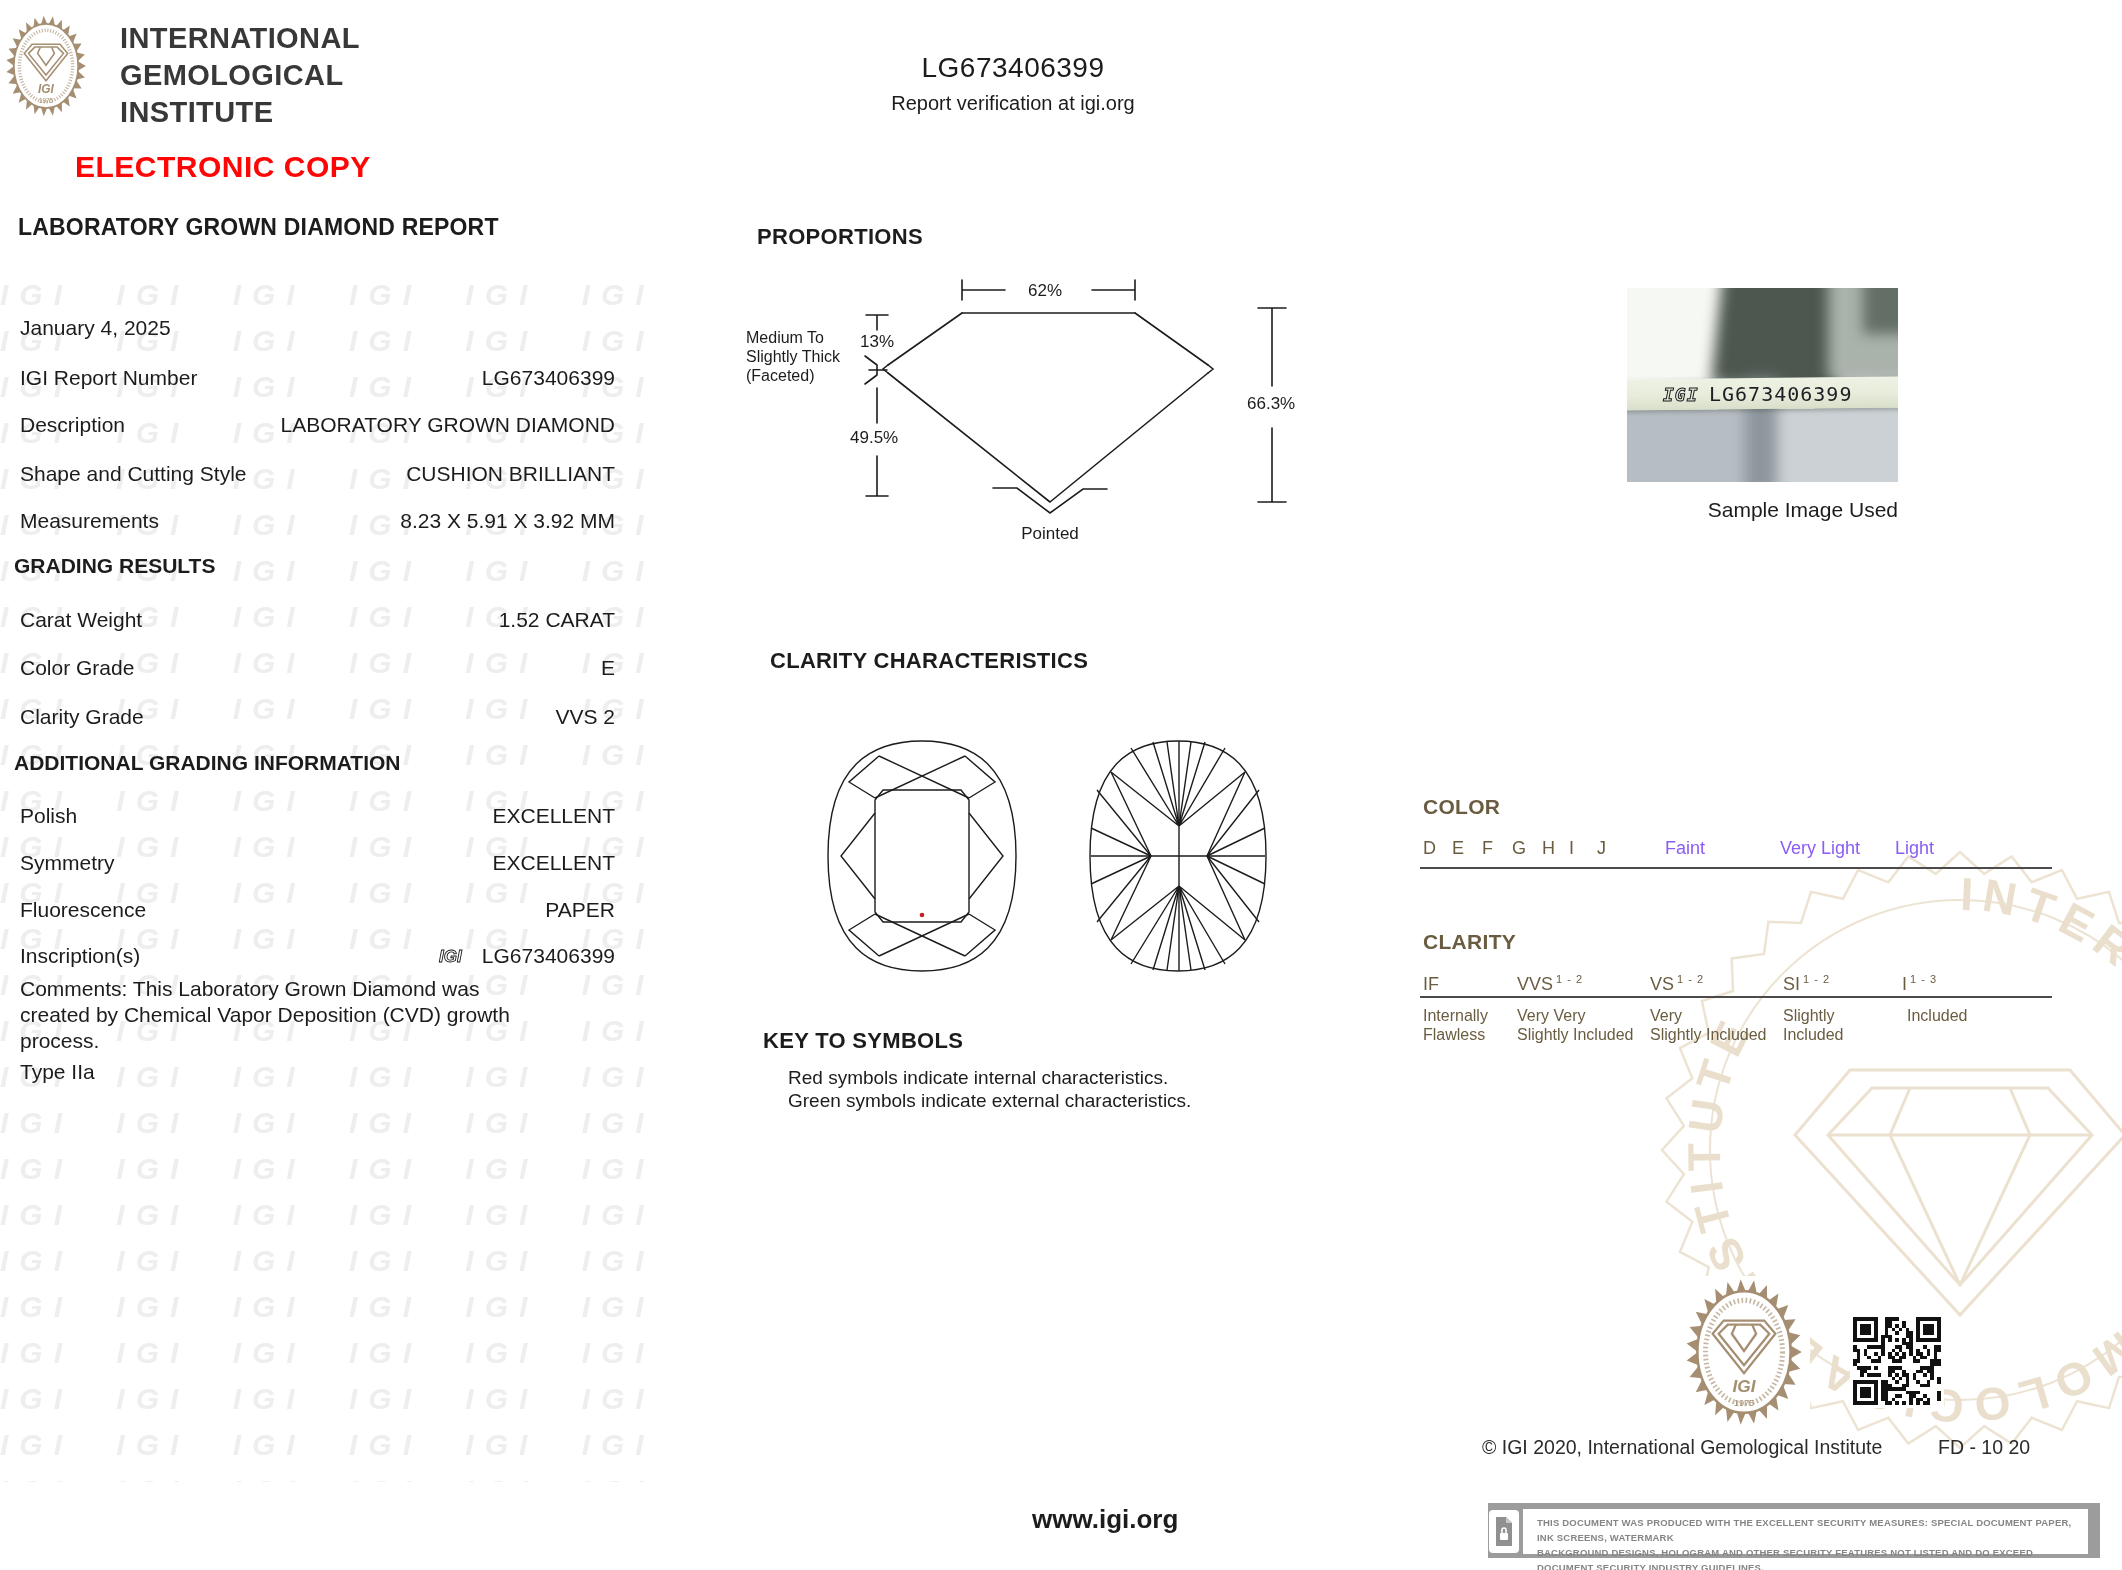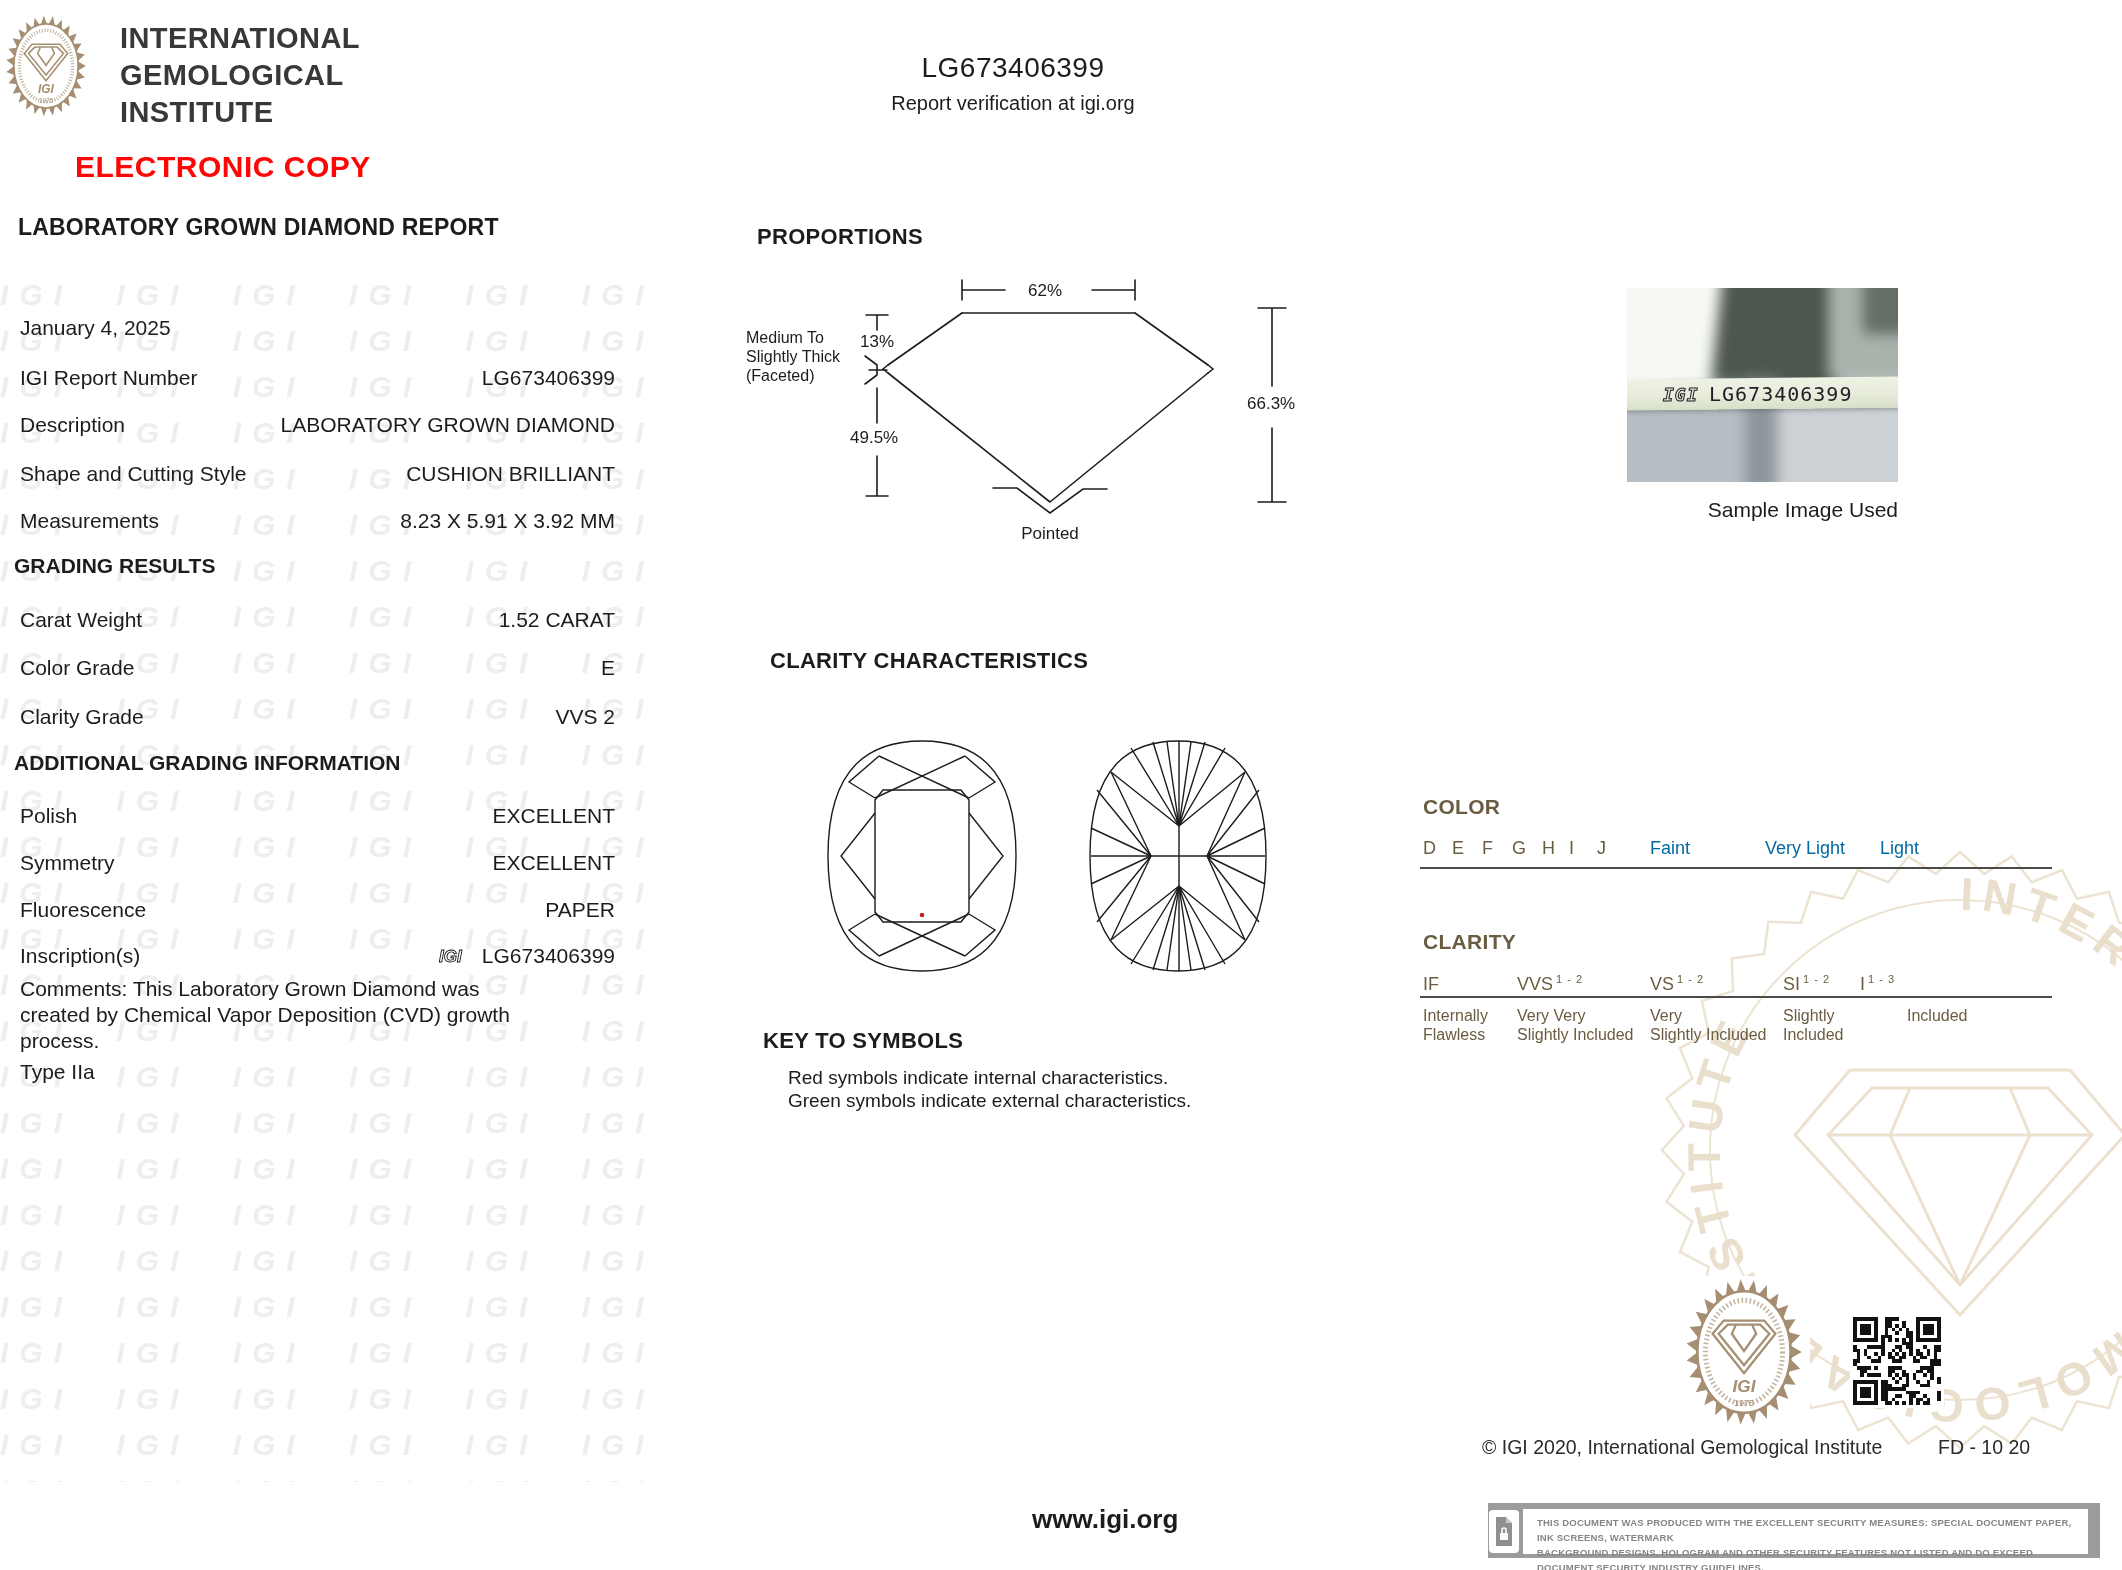--- a/index.html
+++ b/index.html
@@ -41,21 +41,21 @@
   .s-blur{position:absolute;inset:-14px;filter:blur(7px);}
   .s-sh{position:absolute;}
   .s-girdle{position:absolute;left:-6px;top:90px;width:290px;height:31px;
             background:linear-gradient(180deg,#eef2e4 0%,#e7ecdb 55%,#d8dfc9 100%);
             transform:rotate(-0.6deg);box-shadow:0 2px 4px rgba(60,70,60,0.35);}
   .s-insc{position:absolute;left:34px;top:94px;display:flex;align-items:center;gap:8px;
           font-family:"DejaVu Sans Mono",monospace;font-size:20px;color:#1e1e24;letter-spacing:1px;}
   .sample-cap{position:absolute;left:1627px;top:498px;width:271px;text-align:right;font-size:21px;z-index:2;}
   .br-h{position:absolute;font-size:21px;font-weight:bold;color:#6a5c40;letter-spacing:0.3px;z-index:2;}
   .cg{position:absolute;top:838px;font-size:18px;color:#6a5c40;z-index:2;}
-  .cr{position:absolute;top:838px;font-size:18px;color:#0369a1;z-index:2;}
+  .cr{position:absolute;top:838px;font-size:18px;color:#8b5cf6;z-index:2;margin-left:15px;}
   .hline{position:absolute;height:2px;background:#4b4b4b;z-index:2;}
   .clg{position:absolute;top:961px;font-size:18px;color:#6a5c40;z-index:2;margin-top:12px;}
   .clg sup{font-size:11px;letter-spacing:1px;margin-left:3px;}
   .cll{position:absolute;top:1006px;font-size:16px;line-height:19px;color:#6a5c40;
        white-space:pre-line;z-index:2;}
   .mask{position:absolute;background:#fff;z-index:1;}
   .copyright{position:absolute;left:1482px;top:1436px;font-size:19.5px;color:#2b2b2b;z-index:2;}
   .formcode{position:absolute;left:1938px;top:1436px;font-size:19.5px;color:#2b2b2b;z-index:2;}
   .website{position:absolute;left:1032px;top:1504px;font-size:26px;font-weight:bold;z-index:2;}
   .strip{position:absolute;left:1488px;top:1503px;width:612px;height:55px;background:#9c9c9c;z-index:2;}
@@ -268,21 +268,21 @@
   <span class="cr" style="left:1650px">Faint</span>
   <span class="cr" style="left:1765px">Very Light</span>
   <span class="cr" style="left:1880px">Light</span>
   <div class="hline" style="left:1420px;top:867px;width:632px"></div>
 
   <div class="br-h" style="left:1423px;top:930px">CLARITY</div>
   <span class="clg" style="left:1423px"><span>IF</span><sup></sup></span>
   <span class="clg" style="left:1517px"><span>VVS</span><sup>1 - 2</sup></span>
   <span class="clg" style="left:1650px"><span>VS</span><sup>1 - 2</sup></span>
   <span class="clg" style="left:1783px"><span>SI</span><sup>1 - 2</sup></span>
-  <span class="clg" style="left:1860px"><span>I</span><sup>1 - 3</sup></span>
+  <span class="clg" style="left:1902px"><span>I</span><sup>1 - 3</sup></span>
   <div class="hline" style="left:1420px;top:996px;width:632px"></div>
   <span class="cll" style="left:1423px">Internally
 Flawless</span>
   <span class="cll" style="left:1517px">Very Very
 Slightly Included</span>
   <span class="cll" style="left:1650px">Very
 Slightly Included</span>
   <span class="cll" style="left:1783px">Slightly
 Included</span>
   <span class="cll" style="left:1907px">Included</span>

